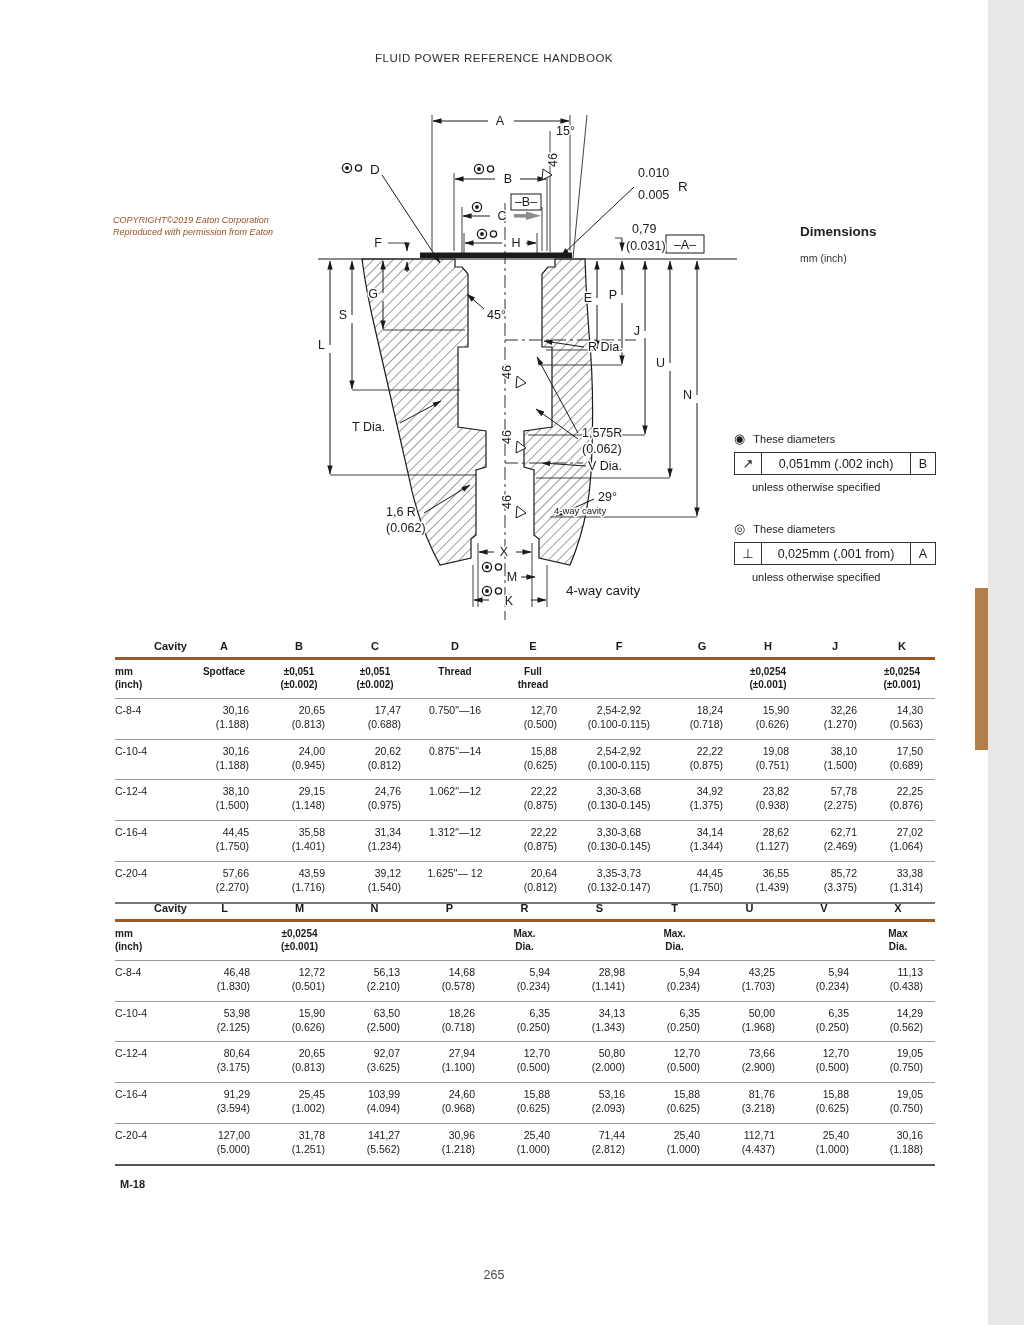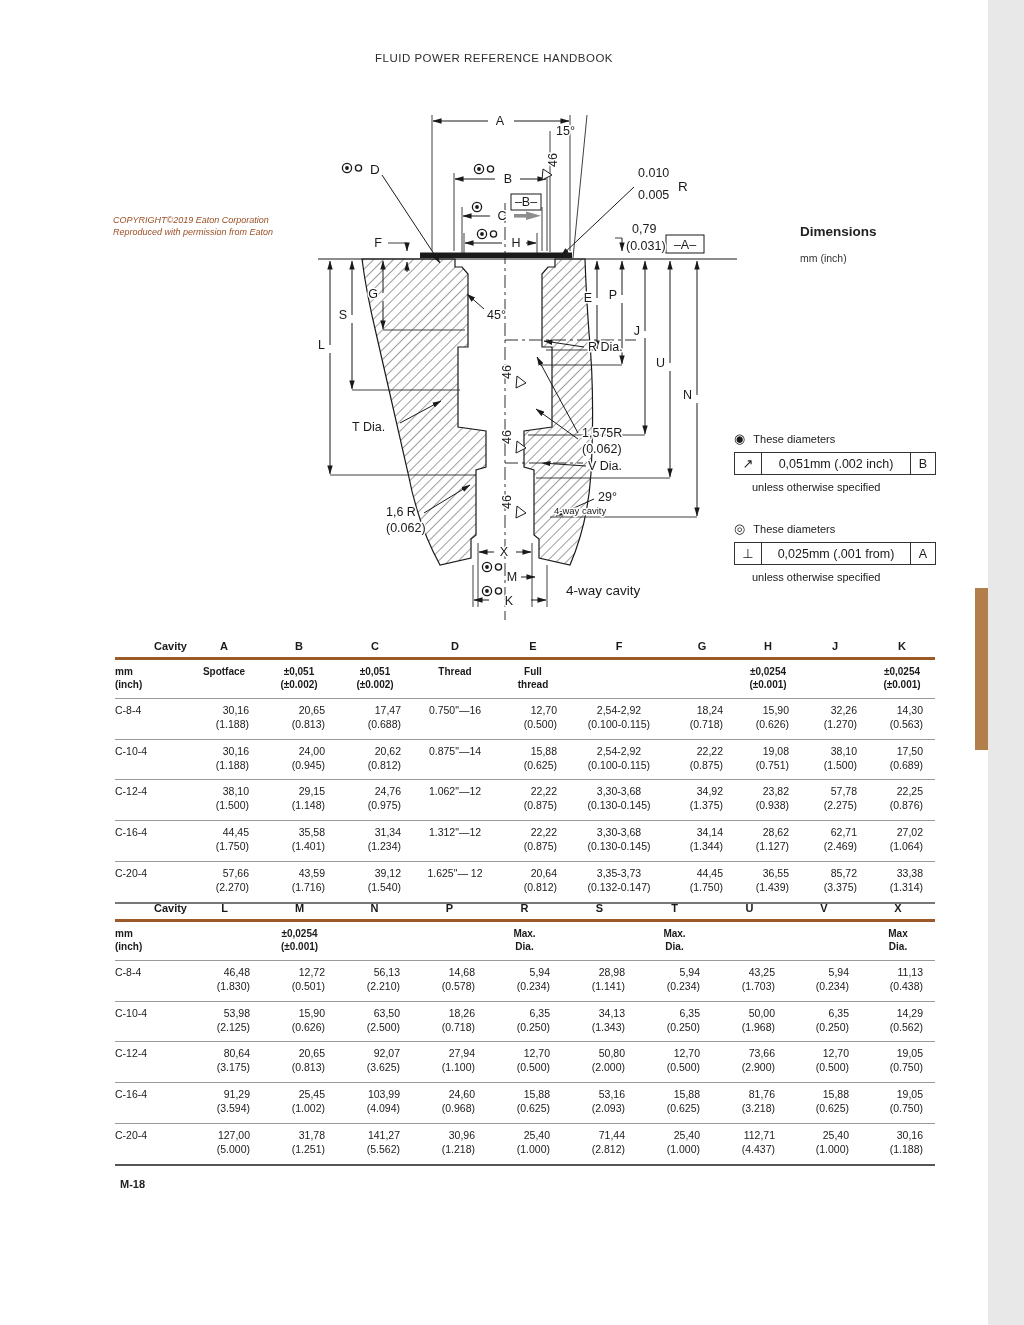--- a/index.html
+++ b/index.html
@@ -509,14 +509,15 @@
             <td>25,40<br>(1.000)</td>
             <td>112,71<br>(4.437)</td>
             <td>25,40<br>(1.000)</td>
             <td>30,16<br>(1.188)</td>
           </tr>
         </tbody>
       </table>
     </div>
 
   <div class="m18">M-18</div>
+  <div class="pageno">265</div>
 
 </div>
 
 </body></html>

